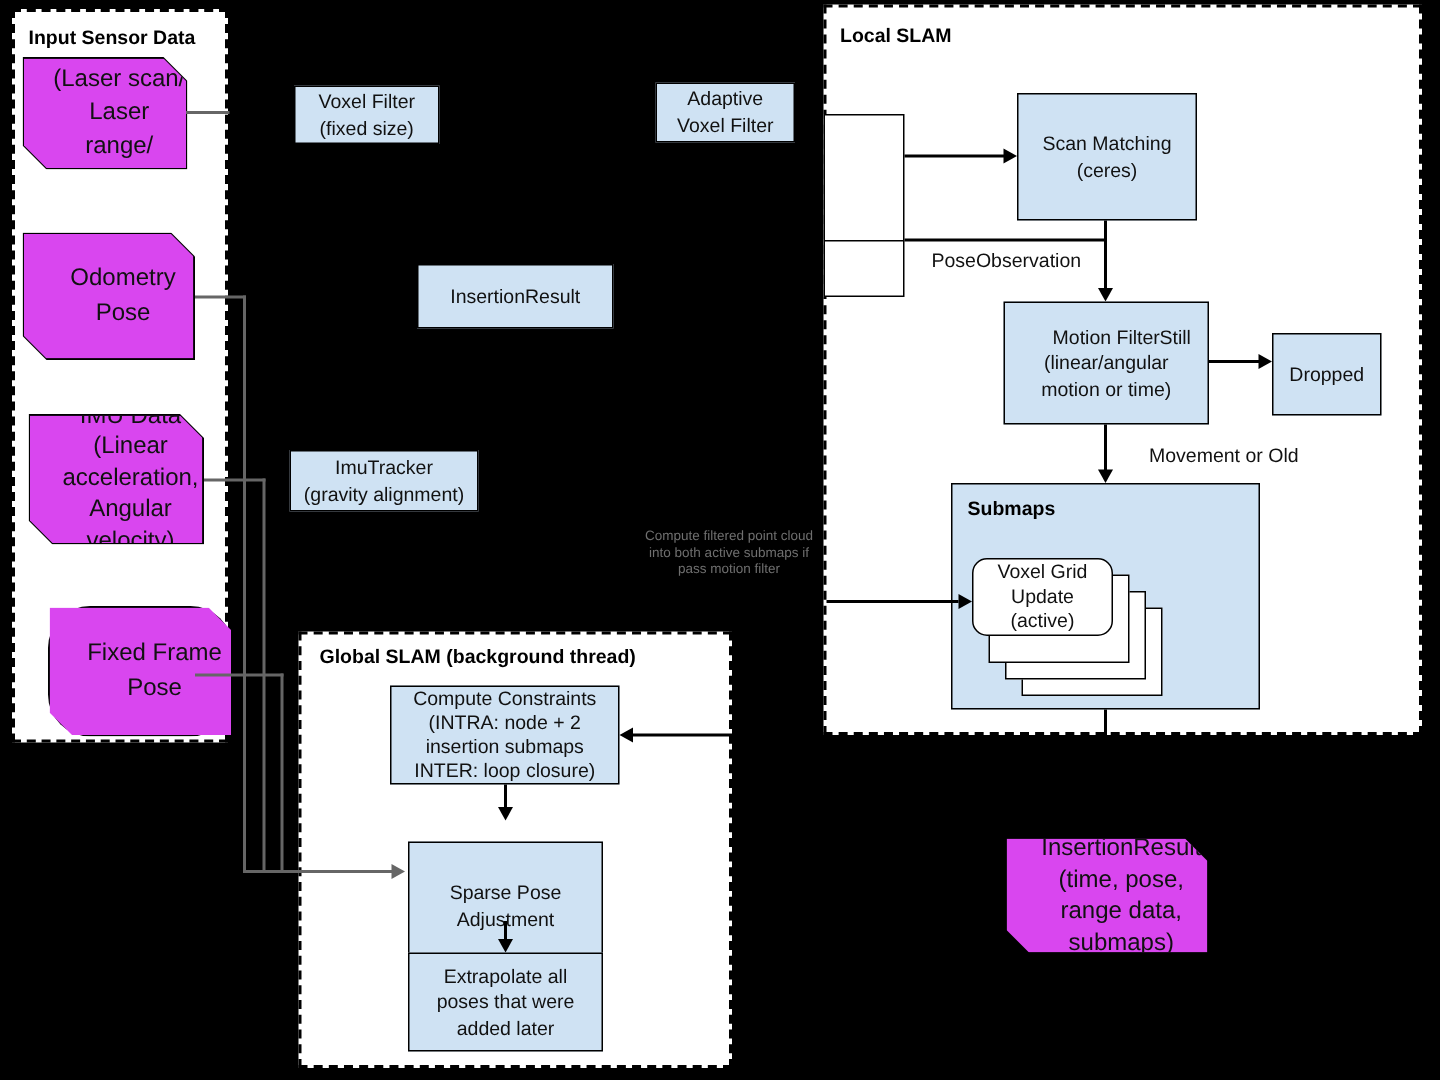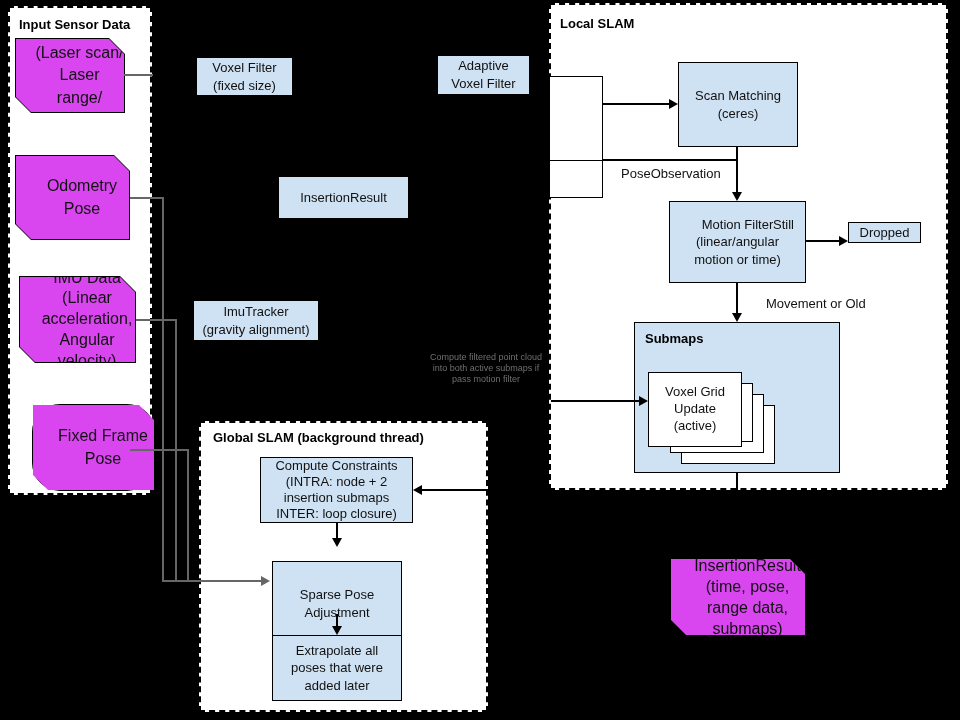--- a/index.html
+++ b/index.html
@@ -107,33 +107,33 @@
   <div class="hl" style="left:603px; top:159px; width:135px;"></div>
   <div class="elabel" style="left:621px; top:166px;">PoseObservation</div>
 
   <div class="node blue" style="left:669px; top:201px; width:137px; height:82px;">Motion Filter
 (linear/angular
 motion or time)</div>
   <div class="elabel" style="left:773px; top:217px;">Still</div>
 
   <div class="hl" style="left:806px; top:240px; width:34px;"></div>
   <div class="arr r" style="left:839px; top:236px;"></div>
-  <div class="node blue" style="left:848px; top:222px; width:73px; height:21px;">Dropped</div>
+  <div class="node blue" style="left:848px; top:222px; width:73px; height:55px;">Dropped</div>
 
   <div class="vl" style="left:736px; top:283px; height:31px;"></div>
   <div class="arr d" style="left:732px; top:313px;"></div>
   <div class="elabel" style="left:747px; top:296px;margin-left:19px;">Movement or Old</div>
 
   <div class="node blue" style="left:634px; top:322px; width:206px; height:151px;"></div>
   <div class="clabel" style="left:645px; top:331px;">Submaps</div>
 
   <div class="node white" style="left:681px; top:405px; width:94px; height:59px;"></div>
   <div class="node white" style="left:670px; top:394px; width:94px; height:59px;"></div>
   <div class="node white" style="left:659px; top:383px; width:94px; height:59px;"></div>
-  <div class="node white" style="left:648px; top:372px; width:94px; height:75px; line-height:1.3;">Voxel Grid
+  <div class="node white" style="left:648px; top:372px; width:94px; height:52px; line-height:1.3;border-radius:10px;">Voxel Grid
 Update
 (active)</div>
 
   <div class="hl" style="left:551px; top:400px; width:88px;"></div>
   <div class="arr r" style="left:639px; top:396px;"></div>
   <div class="vl" style="left:736px; top:473px; height:17px;"></div>
 
   <div class="note">Compute filtered point cloud
 into both active submaps if
 pass motion filter</div>

